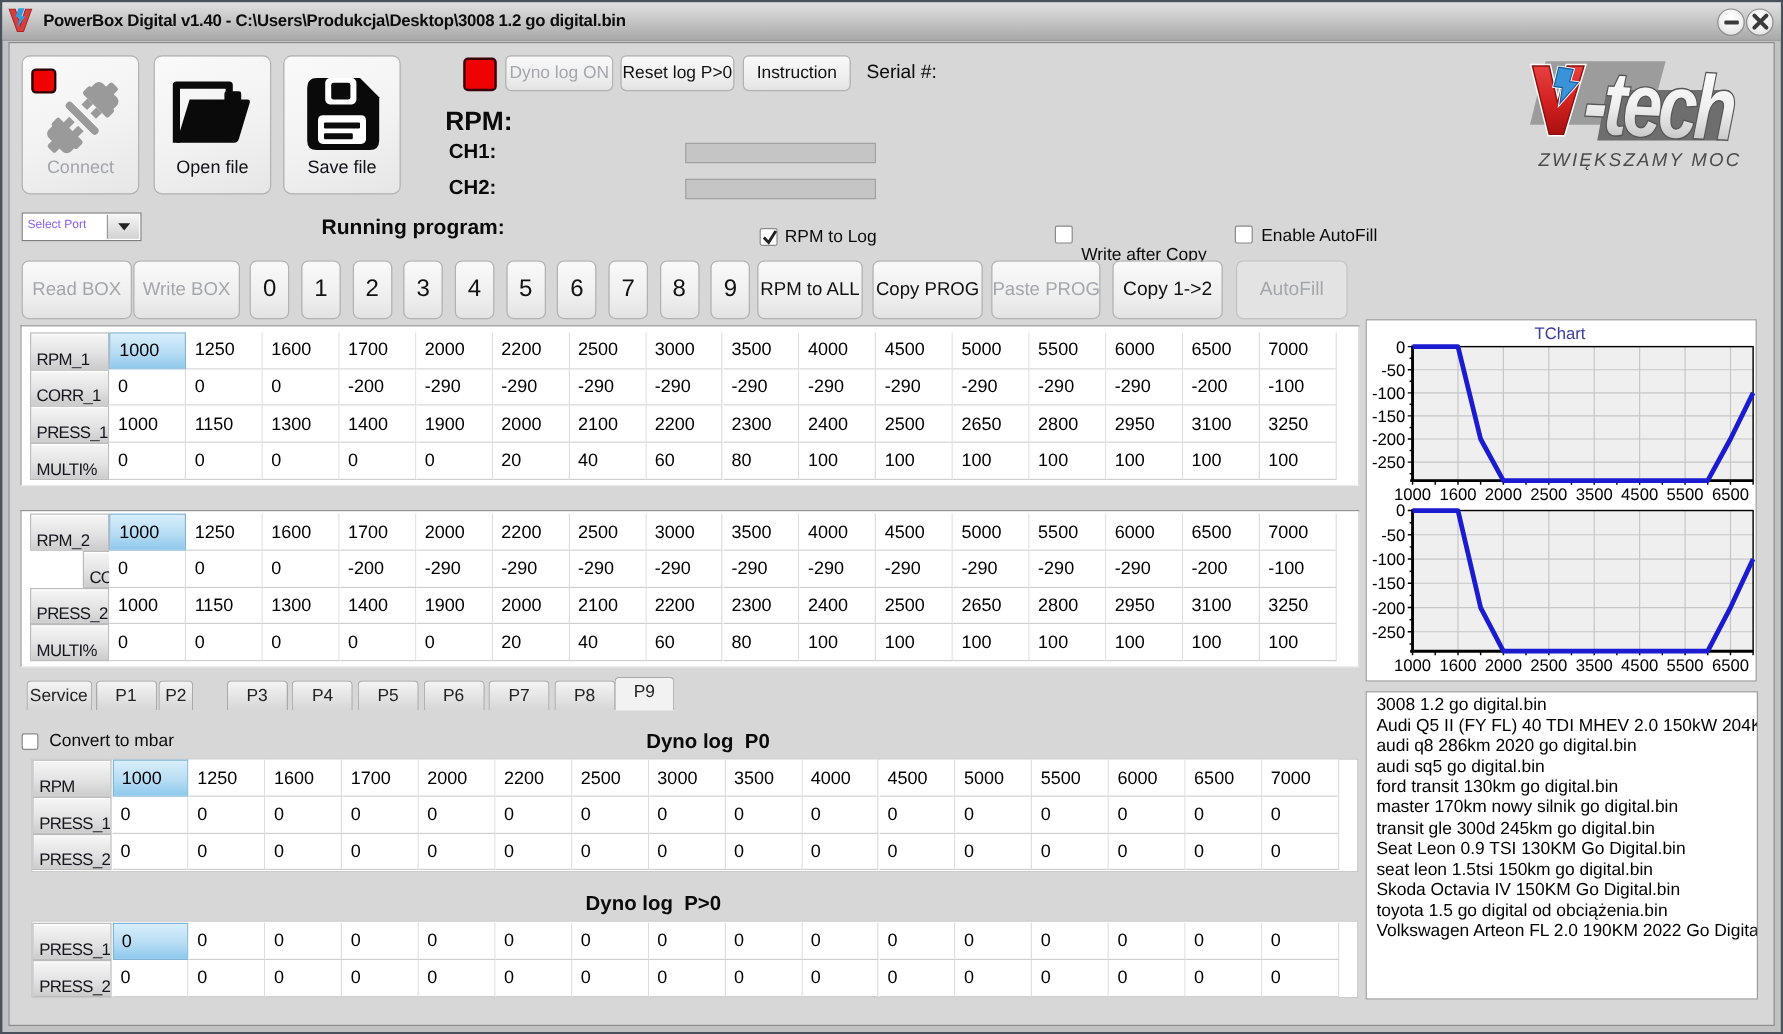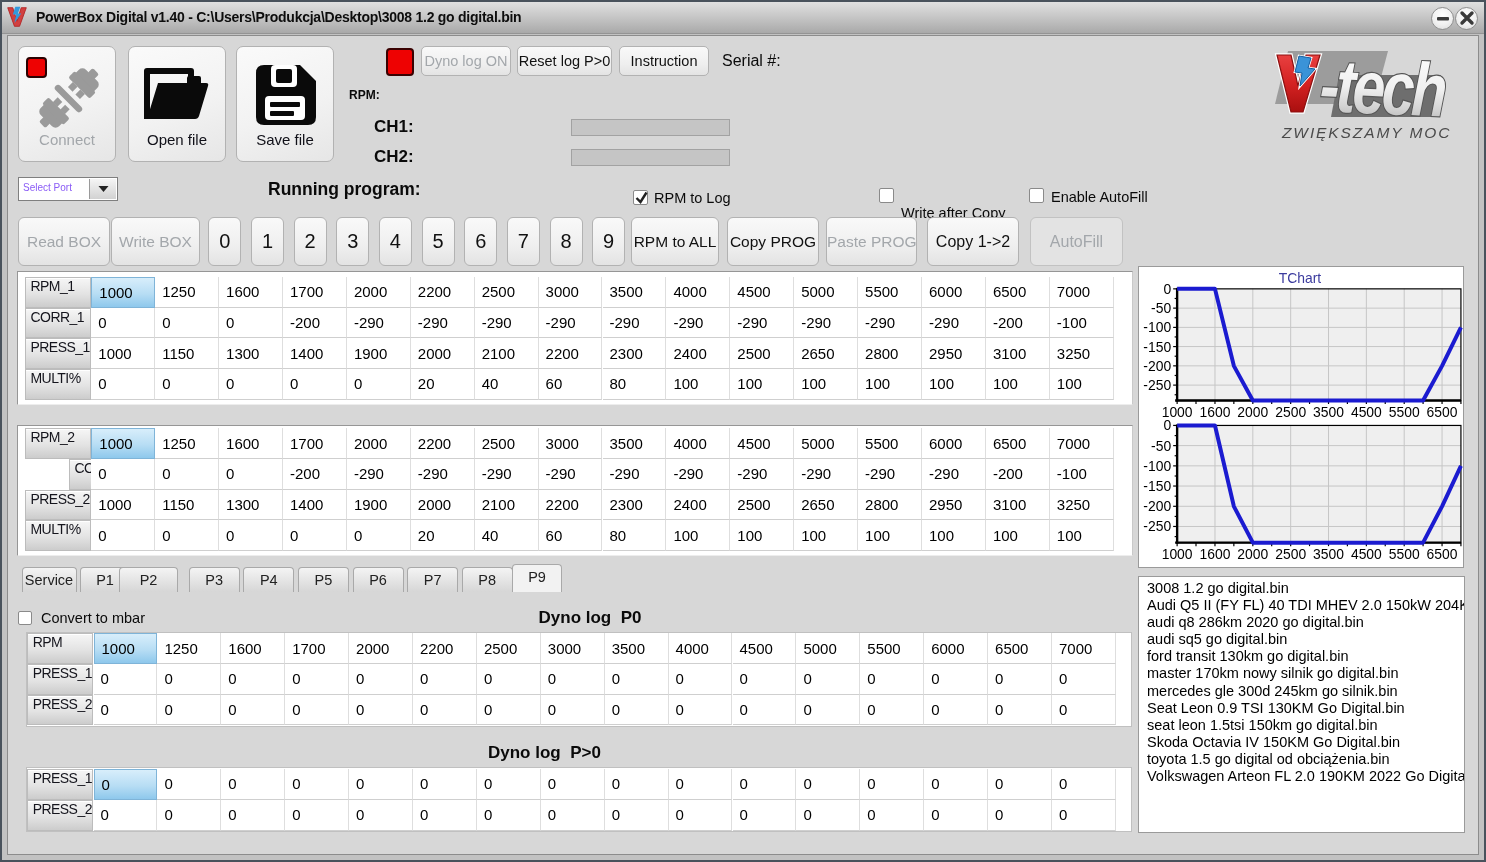--- a/index.html
+++ b/index.html
@@ -8,21 +8,21 @@
 .win{position:absolute;inset:0;border:2px solid #49525c;background:#c2c2c2}
 .titlebar{position:absolute;left:2px;top:2px;right:2px;height:32px;background:linear-gradient(180deg,#e0e0e0 0%,#c8c8c8 45%,#a9a9a9 100%);border-bottom:1px solid #949494}
 .title{position:absolute;left:36px;top:9px;font-size:14px;font-weight:bold;color:#0d0d0d;letter-spacing:-0.25px}
 .circbtn{position:absolute;top:7px;width:23px;height:23px;border-radius:50%;background:radial-gradient(circle at 50% 35%,#ffffff 0%,#f0f0f0 55%,#d8d8d8 100%);border:1.5px solid #8f8f8f;color:#3a3a3a;text-align:center;font-weight:bold}
 .client{position:absolute;left:7px;top:35px;width:1472px;height:820px;background:#d7d7d7;border:1px solid #8c8c8c}
 .bigbtn{position:absolute;width:98px;height:116px;border:1px solid #b2b2b2;border-radius:7px;background:linear-gradient(160deg,#fafafa 0%,#f2f2f2 55%,#e6e6e6 100%)}
 .bigbtn .lbl{position:absolute;left:0;right:0;bottom:13px;text-align:center;font-size:15px;color:#101018}
 .btn{position:absolute;border:1px solid #b2b2b2;border-radius:5px;background:linear-gradient(180deg,#f9f9f9 0%,#efefef 60%,#e3e3e3 100%);color:#111;text-align:center;white-space:nowrap;overflow:hidden}
 .btn.dis{color:#a3a7ab}
 .btn.flat{background:#e3e3e3;border-color:#c2c2c2}
-.ghd{position:absolute;background:linear-gradient(180deg,#f6f6f6 0%,#e3e3e3 55%,#cccccc 100%);border:1px solid #bcbcbc;box-shadow:inset 0 1px 0 #ffffff;font-size:14px;letter-spacing:-0.55px;color:#15151d;display:flex;align-items:flex-start;padding-left:5px;overflow:hidden}
+.ghd{position:absolute;background:linear-gradient(180deg,#f6f6f6 0%,#e3e3e3 55%,#cccccc 100%);border:1px solid #bcbcbc;box-shadow:inset 0 1px 0 #ffffff;font-size:14px;letter-spacing:-0.55px;color:#15151d;display:flex;align-items:flex-end;padding-left:5px;overflow:hidden}
 .gcell{position:absolute;background:#ffffff;border-right:1px solid #dedede;border-bottom:1px solid #cfcfcf;font-size:15px;color:#000;display:flex;align-items:center;padding-left:7px}
 .gcell.sel{background:linear-gradient(180deg,#d8eefb 0%,#b7ddf4 55%,#8ec8ec 100%);border:1px solid #7fb4d8}
 .panel{position:absolute;background:#ffffff;border:1px solid #969696;border-right-color:#c9c9c9;border-bottom-color:#ededed}
 .cb{position:absolute;width:15px;height:15px;background:#fff;border:1px solid #8a8a8a;border-radius:2px}
 .cblbl{position:absolute;font-size:14.5px;color:#0a0a0a}
 .tab{position:absolute;top:567px;height:25px;background:linear-gradient(180deg,#f4f4f4,#d6d6d6);border:1px solid #a9a9a9;border-bottom:none;border-radius:4px 4px 0 0;font-size:14.5px;color:#222;text-align:center;line-height:24px}
 .tab.active{top:564px;height:28px;background:#f2f2f2;font-weight:normal}
 .biglabel{position:absolute;font-weight:bold;color:#0a0a0a}
 </style></head><body>
 <div class="win"></div>
@@ -74,21 +74,21 @@
 <rect x="16" y="39" width="30" height="5" rx="1" fill="#0a0a0a"></rect>
 <rect x="16" y="48" width="24" height="5" rx="1" fill="#0a0a0a"></rect>
 </svg>
     <div class="lbl">Save file</div>
   </div>
 <div class="abs" style="left:386px;top:48px;width:28px;height:28px;background:#ee0202;border:2px solid #3a0202;border-radius:4px"></div>
 <div class="btn dis" style="left:421px;top:46px;width:90px;height:30px;font-size:14.5px;line-height:28px">Dyno log ON</div>
 <div class="btn" style="left:517px;top:46px;width:95px;height:30px;font-size:14.5px;line-height:28px">Reset log P&gt;0</div>
 <div class="btn" style="left:619px;top:46px;width:90px;height:30px;font-size:14.5px;line-height:28px">Instruction</div>
 <div class="abs" style="left:722px;top:52px;font-size:16px;color:#0a0a0a">Serial #:</div>
-<div class="biglabel" style="left:349px;top:88px;font-size:12px">RPM:</div>
+<div class="biglabel" style="left:371px;top:88px;font-size:22px">RPM:</div>
 <div class="biglabel" style="left:374px;top:117px;font-size:17px">CH1:</div>
 <div class="biglabel" style="left:374px;top:147px;font-size:17px">CH2:</div>
 <div class="abs" style="left:571px;top:119px;width:159px;height:17px;background:#c5c5c5;border:1px solid #a2a2a2"></div>
 <div class="abs" style="left:571px;top:149px;width:159px;height:17px;background:#c5c5c5;border:1px solid #a2a2a2"></div>
 <svg width="200" height="102" viewBox="0 0 200 102" style="position:absolute;left:1262px;top:42px">
 <defs>
 <linearGradient id="silver" x1="0" y1="0" x2="0" y2="1">
  <stop offset="0" stop-color="#ffffff"></stop>
         <stop offset="0.5" stop-color="#f0f0f0"></stop>
         <stop offset="0.75" stop-color="#d2d2d2"></stop>
@@ -292,21 +292,21 @@
 <div class="gcell" style="left:602.5px;top:520.25px;width:63.9px;height:30.65px;">80</div>
 <div class="gcell" style="left:666.4px;top:520.25px;width:63.9px;height:30.65px;">100</div>
 <div class="gcell" style="left:730.3px;top:520.25px;width:63.9px;height:30.65px;">100</div>
 <div class="gcell" style="left:794.1999999999999px;top:520.25px;width:63.9px;height:30.65px;">100</div>
 <div class="gcell" style="left:858.0999999999999px;top:520.25px;width:63.9px;height:30.65px;">100</div>
 <div class="gcell" style="left:921.9999999999999px;top:520.25px;width:63.9px;height:30.65px;">100</div>
 <div class="gcell" style="left:985.9px;top:520.25px;width:63.9px;height:30.65px;">100</div>
 <div class="gcell" style="left:1049.8px;top:520.25px;width:63.9px;height:30.65px;">100</div>
 <div class="tab" style="left:21.5px;width:55px">Service</div>
 <div class="tab" style="left:79.5px;width:51px">P1</div>
-<div class="tab" style="left:119px;width:59px">P2</div>
+<div class="tab" style="left:132px;width:29px">P2</div>
 <div class="tab" style="left:188.7px;width:51px">P3</div>
 <div class="tab" style="left:243.3px;width:51px">P4</div>
 <div class="tab" style="left:297.9px;width:51px">P5</div>
 <div class="tab" style="left:352.5px;width:51px">P6</div>
 <div class="tab" style="left:407.1px;width:51px">P7</div>
 <div class="tab" style="left:461.7px;width:51px">P8</div>
 <div class="tab active" style="left:512px;width:50px">P9</div>
 <div class="cb" style="left:18px;top:611px;width:14px;height:14px"></div>
 <div class="cblbl" style="left:41px;top:610px">Convert to mbar</div>
 <div class="biglabel" style="left:490px;top:608px;width:200px;text-align:center;font-size:17px">Dyno log&nbsp;&nbsp;P0</div>
@@ -529,18 +529,18 @@
     <text x="305.0" y="294" font-size="14" fill="#000" text-anchor="middle" font-family="Liberation Sans, sans-serif">6500</text>
     <polyline points="38.3,159.5 57.3,159.5 76.4,159.5 95.4,240.9 114.5,277.5 133.5,277.5 152.6,277.5 171.6,277.5 190.7,277.5 209.7,277.5 228.8,277.5 247.8,277.5 266.9,277.5 285.9,277.5 305.0,240.9 324.0,200.2" fill="none" stroke="#1b1bd0" stroke-width="4" stroke-linejoin="round"></polyline>
   </svg>
 <div class="abs" style="left:1138px;top:576px;width:327px;height:257px;background:#fff;border:1px solid #9a9a9a;padding:3px 0 0 8px;font-size:14.5px;color:#000;overflow:hidden">
     <div style="height:17.1px;white-space:nowrap;overflow:hidden">3008 1.2 go digital.bin</div>
     <div style="height:17.1px;white-space:nowrap;overflow:hidden">Audi Q5 II (FY FL) 40 TDI MHEV 2.0 150kW 204KM (</div>
     <div style="height:17.1px;white-space:nowrap;overflow:hidden">audi q8 286km 2020 go digital.bin</div>
     <div style="height:17.1px;white-space:nowrap;overflow:hidden">audi sq5 go digital.bin</div>
     <div style="height:17.1px;white-space:nowrap;overflow:hidden">ford transit 130km go digital.bin</div>
     <div style="height:17.1px;white-space:nowrap;overflow:hidden">master 170km nowy silnik go digital.bin</div>
-    <div style="height:17.1px;white-space:nowrap;overflow:hidden">mercedes gle 300d 245km go silnik.bin</div>
+    <div style="height:17.1px;white-space:nowrap;overflow:hidden">transit gle 300d 245km go digital.bin</div>
     <div style="height:17.1px;white-space:nowrap;overflow:hidden">Seat Leon 0.9 TSI 130KM Go Digital.bin</div>
     <div style="height:17.1px;white-space:nowrap;overflow:hidden">seat leon 1.5tsi 150km go digital.bin</div>
     <div style="height:17.1px;white-space:nowrap;overflow:hidden">Skoda Octavia IV 150KM Go Digital.bin</div>
     <div style="height:17.1px;white-space:nowrap;overflow:hidden">toyota 1.5 go digital od obciążenia.bin</div>
     <div style="height:17.1px;white-space:nowrap;overflow:hidden">Volkswagen Arteon FL 2.0 190KM 2022 Go Digital Au</div>
   </div>
 </body></html>

